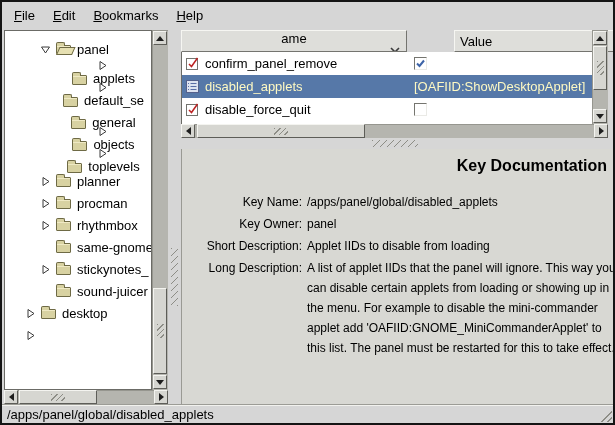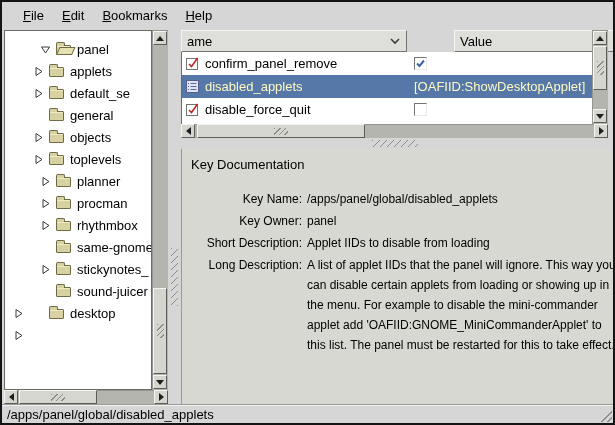--- a/index.html
+++ b/index.html
@@ -3,32 +3,32 @@
 <meta charset="utf-8">
 <style>
   * { margin:0; padding:0; box-sizing:border-box; }
   html,body { width:615px; height:425px; }
   body { font-family:"Liberation Sans",sans-serif; font-size:13px; color:#000; background:#fff; }
 
   #window { position:relative; width:615px; height:425px; background:var(--window-bg,#d6d6d6);
             border:2px solid #141414; overflow:hidden; }
 
   
-  .menubar { position:absolute; left:0; top:0; width:611px; height:27px; display:flex; align-items:center; padding-left:12px; }
+  .menubar { position:absolute; left:0; top:0; width:611px; height:27px; display:flex; align-items:center; padding-left:3px; }
   .menu-item { padding:5px 9px; cursor:default; }
   .mn { text-decoration:underline; }
 
   
   .tree { position:absolute; left:2px; top:28px; width:148px; height:360px; background:#fff;
           border:1px solid #6b6b66; overflow:hidden; padding-top:7px; }
   .trow { height:22px; display:flex; align-items:center; white-space:nowrap; }
   .trow .exp { width:11px; height:11px; flex:0 0 11px; margin-right:4px; }
-  .trow.d0 { padding-left:8px;gap:20px; }
+  .trow.d0 { padding-left:20px; }
   .trow.d1 { padding-left:35px; }
-  .trow.d2 { padding-left:28px; }
+  .trow.d2 { padding-left:53px;flex-direction:column; }
   .tcell { display:flex; align-items:center; flex:1 1 auto; height:22px; padding:0 3px 0 1px; }
   .trow.sel .tcell { background:var(--selection,#5678a8); color:#fff; }
 
   
   .folder { position:relative; width:15px; height:10px; flex:0 0 15px; margin:2px 6px 0 0;
             background:var(--folder,#d8d2a2); border:1px solid #6e6a45; border-radius:1px;
             box-shadow:inset 0 1px 0 #efe9c4; }
   .folder::before { content:""; position:absolute; top:-4px; left:-1px; width:7px; height:3px;
             background:var(--folder,#d8d2a2); border:1px solid #6e6a45; border-bottom:none;
             border-radius:2px 2px 0 0; }
@@ -55,21 +55,21 @@
   .vsplit .pgrip { margin-top:218px; width:7px; height:58px;
         background:repeating-linear-gradient(135deg,#8d8d86 0 1px,rgba(0,0,0,0) 1px 5px); }
   .hsplit { position:absolute; left:179px; top:136px; width:427px; height:11px; display:flex; align-items:center; justify-content:center; }
   .hsplit .pgrip { width:46px; height:7px;
         background:repeating-linear-gradient(135deg,#8d8d86 0 1px,rgba(0,0,0,0) 1px 5px); }
 
   
   .thead { position:absolute; left:179px; top:28px; height:22px; display:flex; }
   .hcell { background:#dededa; border:1px solid; border-color:#f6f6f2 #74746f #74746f #f6f6f2;
            display:flex; align-items:center; padding:0 5px; overflow:hidden; }
-  .hcell.name { width:226px; }
+  .hcell.name { width:226px;flex-direction:column; }
   .hcell.value { width:185px;margin-left:47px; }
   .sortsvg { margin-left:auto; }
   .sortsvg polyline { fill:none; stroke:#3c3c3c; stroke-width:1.6; }
 
   .tbody { position:absolute; left:179px; top:50px; width:411px; height:72px; background:#fff;
            border-left:1px solid #6b6b66; overflow:hidden; }
   .krow { height:23px; display:flex; align-items:center; }
   .krow .kname { width:225px; display:flex; align-items:center; padding-left:4px; overflow:hidden; white-space:nowrap; }
   .krow .kvalue { flex:1; display:flex; align-items:center; padding-left:7px; overflow:hidden; white-space:nowrap; }
   .krow.sel { background:var(--selection,#5678a8); color:#fef9c3; }
@@ -78,21 +78,21 @@
   .boolsvg path { fill:none; stroke:var(--bool-check,#bb2222); stroke-width:1.5; }
   .listsvg .bgr { fill:#dde3f0; stroke:#55618c; }
   .listsvg line { stroke:#5a6ea6; }
   .cb { width:13px; height:13px; background:#fff; border:1px solid; border-color:#75756f #eaeae6 #eaeae6 #75756f;
         display:flex; align-items:center; justify-content:center; }
   .cbsvg path { fill:none; stroke:var(--value-check,#3d64a8); stroke-width:2; }
 
   
   .docs { position:absolute; left:179px; top:147px; width:432px; height:255px;
           background:#d8d8d3; border-left:1px solid #9a9a94; padding:8px 6px 0 9px; font-size:12px; overflow:hidden; }
-  .docs h2 { font-size:13px; font-weight:normal; }
+  .docs h2 { font-size:16px; font-weight:bold;text-align:right; }
   .fields { margin-top:17px; display:grid; grid-template-columns:111px 312px; column-gap:5px; row-gap:2px; }
   .flabel { text-align:right; line-height:20px; white-space:nowrap; }
   .fvalue { line-height:20px; }
 
   
   .statusbar { position:absolute; left:0; top:402px; width:611px; height:19px;
                border-top:1px solid #9c9c96; box-shadow:inset 0 1px 0 #f2f2ee;
                display:flex; align-items:center; padding-left:5px; }
   .rgrip { position:absolute; right:1px; bottom:1px; width:14px; height:14px;
            background:repeating-linear-gradient(135deg,#8d8d86 0 1px,rgba(0,0,0,0) 1px 4px);

